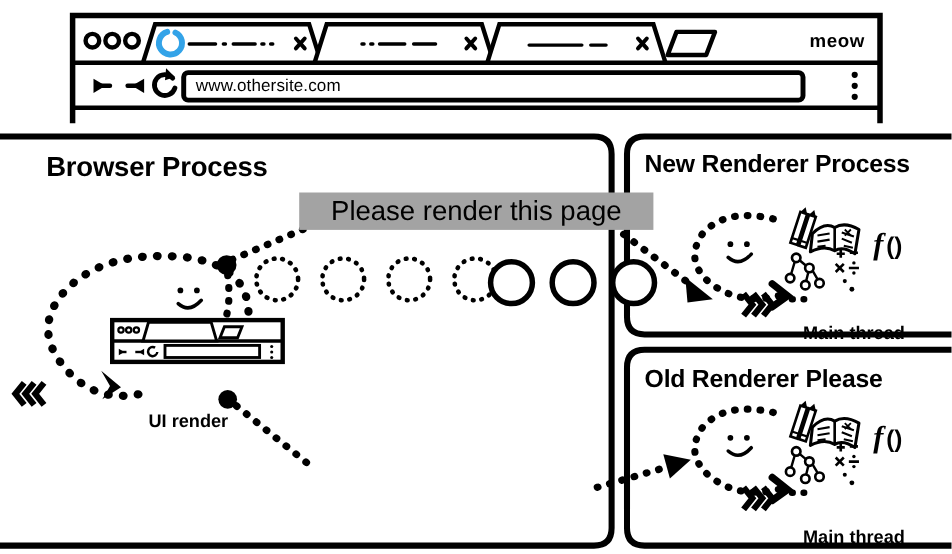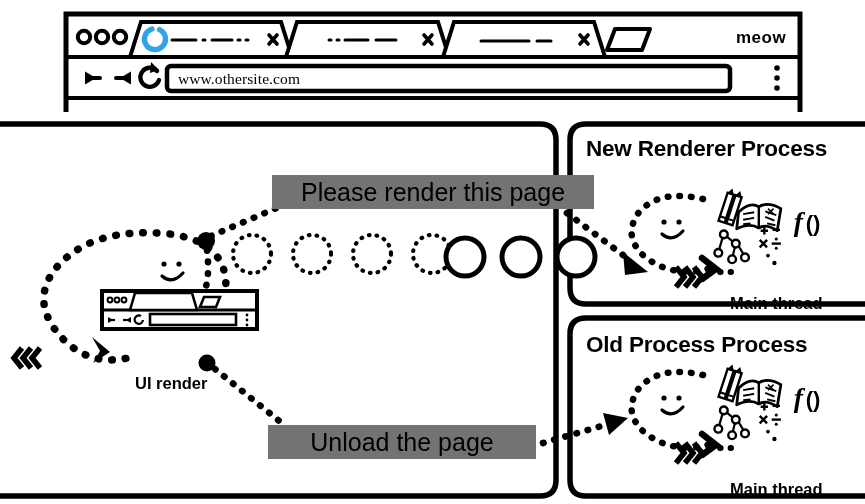--- a/index.html
+++ b/index.html
@@ -14,21 +14,21 @@
   .meow-text{font-size:17px;font-weight:600;letter-spacing:.5px;text-align:right;}
 
   
   .proc-title{font-size:25px;font-weight:700;letter-spacing:-.2px;}
   .proc-title.small{font-size:22.5px;}
 
   
   .thread-lbl{font-size:16.5px;font-weight:600;margin-top:37px;}
 
   
-  .callout{position:absolute;background:#737373;color:#000;
+  .callout{position:absolute;background:#a3a3a3;color:#000;
            font-size:25px;line-height:1;white-space:nowrap;
            display:flex;align-items:center;justify-content:center;}
 </style>
 </head>
 <body>
 
 <div id="stage">
 
   <svg width="865" height="504" viewBox="0 0 865 504">
 
@@ -291,32 +291,32 @@
     </g>
     <g transform="translate(722,392) scale(0.92)">
       <use href="#workcluster"></use>
     </g>
     <g transform="translate(676,453)">
       <use href="#chev3"></use>
     </g>
 
   </svg>
 
-  <div class="lbl url-text" style="left:178px; top:70px;font-family:Liberation Serif, serif;" title="Search or type a URL">www.othersite.com</div>
+  <div class="lbl url-text" style="left:178px; top:70px;" title="Search or type a URL">www.othersite.com</div>
 
   <div class="lbl meow-text" style="left:736px; top:28px;">meow</div>
 
+  <div class="lbl proc-title" style="left:42px; top:138px;">Browser Process</div>
 
   <div class="lbl proc-title small" style="left:586px; top:136px;">New Renderer Process</div>
 
-  <div class="lbl proc-title small" style="left:586px; top:332px;">Old Process Process</div>
+  <div class="lbl proc-title small" style="left:586px; top:332px;">Old Renderer Please</div>
 
   <div class="lbl thread-lbl" style="left:135px; top:337px;">UI render</div>
 
   <div class="lbl thread-lbl" style="left:730px; top:257px;">Main thread</div>
 
   <div class="lbl thread-lbl" style="left:730px; top:443px;">Main thread</div>
 
   <div class="callout" style="left:272px; top:175px; width:322px; height:34px;">Please render this page</div>
 
-  <div class="callout" style="left:268px; top:425px; width:268px; height:34px;">Unload the page</div>
 
 </div>
 
 </body></html>

